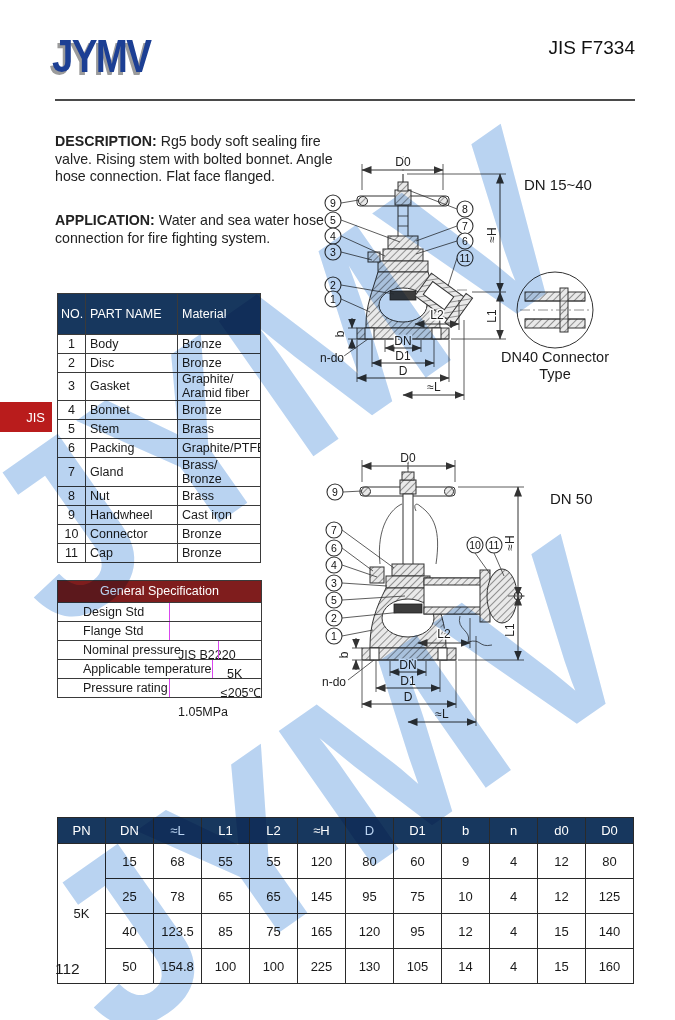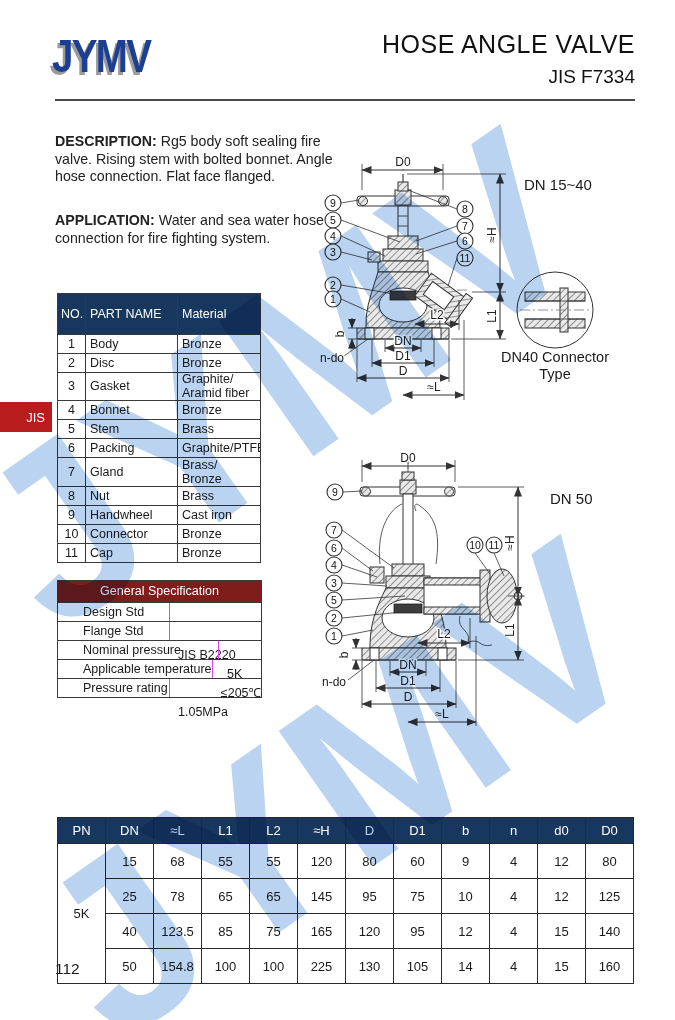--- a/index.html
+++ b/index.html
@@ -79,21 +79,20 @@
   .balloon circle { fill:#fff; stroke:#333; stroke-width:1.1; }
   .balloon text { font-size:10.5px; fill:#111; text-anchor:middle; }
   
   .pageno { position:absolute; left:55px; top:960px; font-size:15.5px; z-index:2; }
 </style>
 </head>
 <body>
 
 <div class="logo">JYMV</div>
 <div class="titleblock">
-  <div class="title">HOSE ANGLE VALVE</div>
   <div class="subtitle">JIS F7334</div>
 </div>
 <div class="rule"></div>
 
 <p class="para desc"><b>DESCRIPTION:</b><span> Rg5 body soft sealing fire valve. Rising stem with bolted bonnet. Angle hose connection. Flat face flanged.</span></p>
 <p class="para appl"><b>APPLICATION:</b><span> Water and sea water hose connection for fire fighting system.</span></p>
 
 <table class="parts">
   <colgroup>
       <col style="width:28px">

